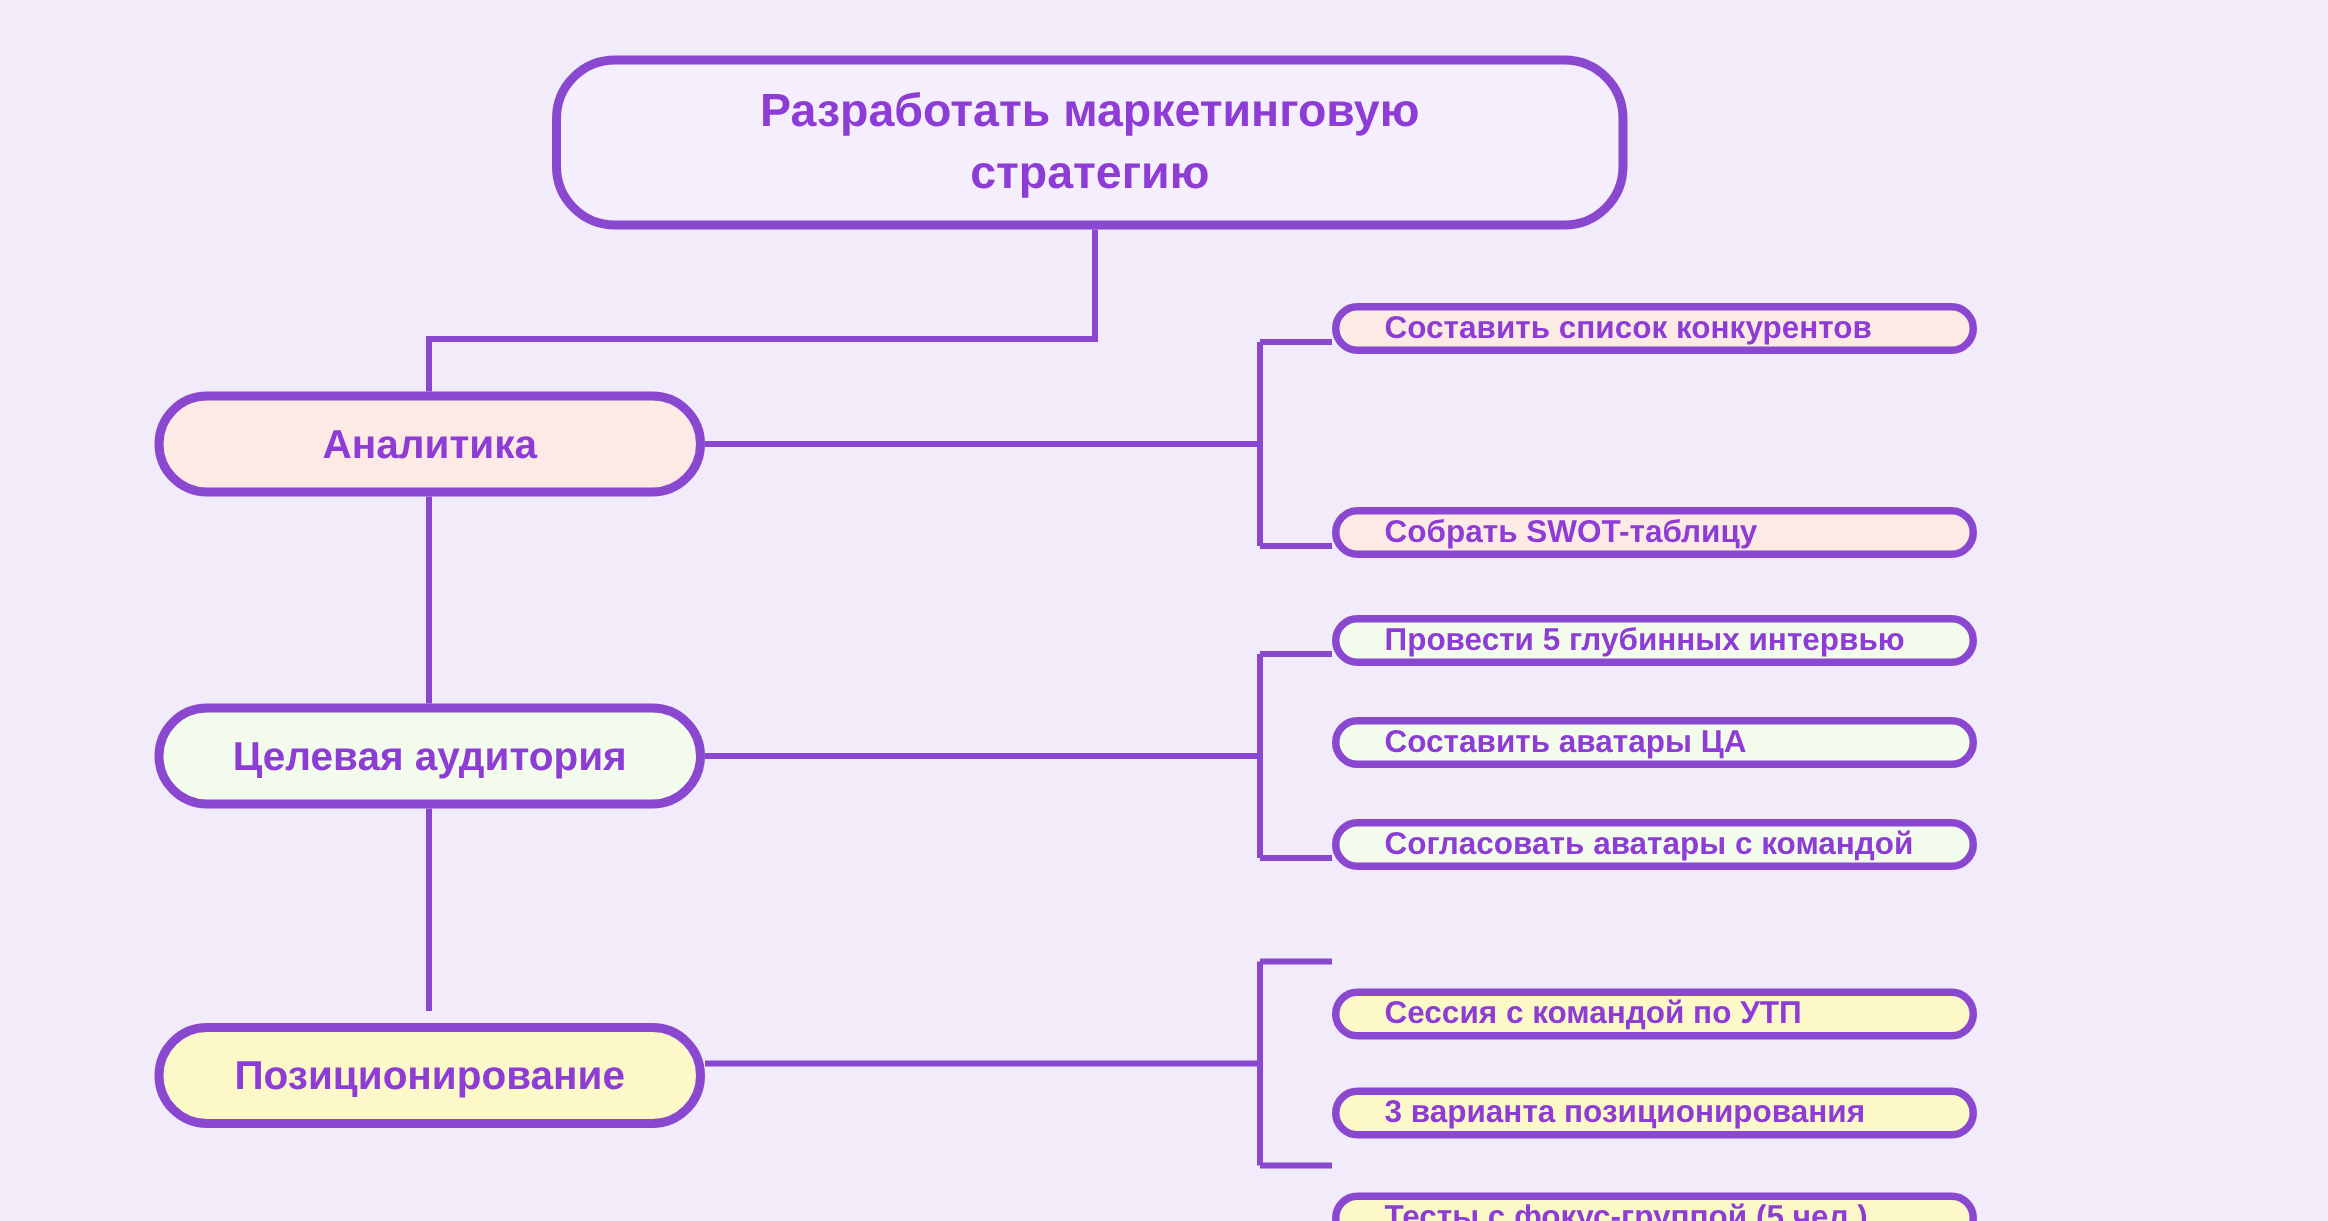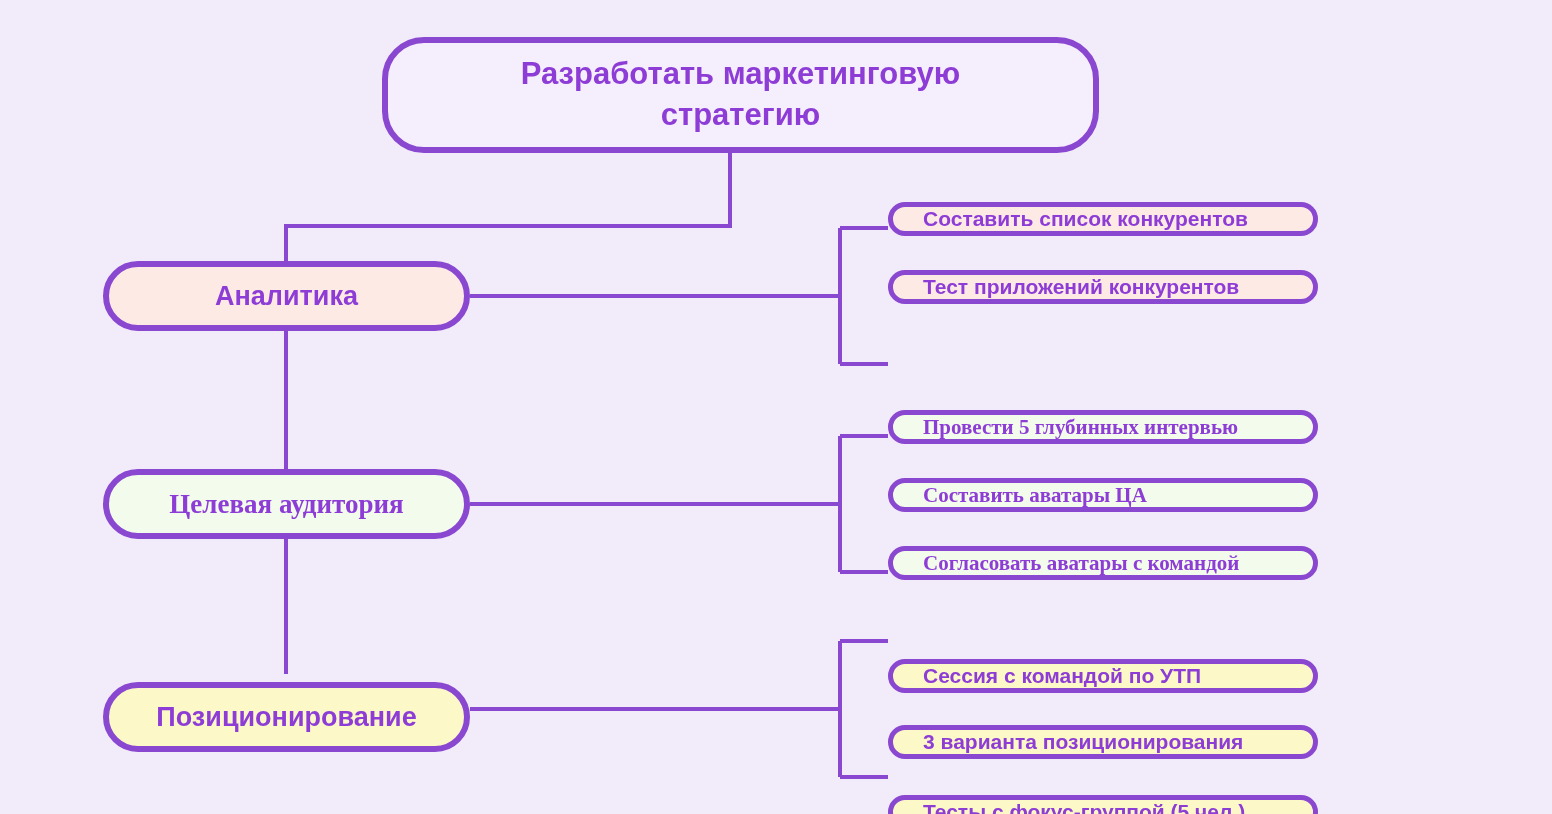--- a/index.html
+++ b/index.html
@@ -35,42 +35,42 @@
   .node{
     position:absolute;
     display:flex;align-items:center;justify-content:center;
     border:6px solid var(--stroke,#8a47d0);
     color:var(--text,#8d3cd6);
     font-weight:bold;
     text-align:center;
     cursor:pointer;
   }
   .node.root{
-    left:382px;top:37px;width:717px;height:116px;
+    left:368px;top:37px;width:717px;height:116px;
     border-radius:42px;
     background:var(--root-fill,#f5eefc);
     font-size:31px;line-height:1.32;
   }
   .node.root .label{max-width:600px;}
   .node.branch{
     left:103px;width:367px;height:70px;
     border-radius:35px;
     font-size:27px;
   }
   .node.leaf{
     left:888px;width:430px;height:34px;
     border-radius:26px;
     border-width:5px;
     font-size:21px;
     justify-content:flex-start;
     text-align:left;
     padding-left:30px;
   }
   .fill-pink{background:var(--pink-fill,#fdeae5);}
-  .fill-mint{background:var(--mint-fill,#f2fbec);font-family:Liberation Serif, serif;}
+  .fill-mint{background:var(--mint-fill,#f2fbec);}
   .fill-yellow{background:var(--yellow-fill,#fcf8c7);margin-top:44px;}
 </style>
 </head>
 <body>
 
 <div class="canvas">
 
   <svg class="connectors" viewBox="0 0 1552 814" xmlns="http://www.w3.org/2000/svg">
     <path d="M730,153 L730,226 L286,226 L286,261"></path>
     <path d="M286,331 L286,469"></path>
@@ -95,22 +95,22 @@
   <div class="node root">
     <span class="label">Разработать маркетинговую стратегию</span>
   </div>
 
   <div class="node branch fill-pink" style="top:261px;">
     <span class="label">Аналитика</span>
   </div>
   <div class="node leaf fill-pink" style="top:202px;">
     <span class="label">Составить список конкурентов</span>
   </div>
-  <div class="node leaf fill-pink" style="top:270px;">
-    <span class="label">Тест приложений конкурентов</span>
+  <div class="node leaf fill-pink" style="top:338px;">
+    <span class="label">Собрать SWOT-таблицу</span>
   </div>
 
   <div class="node branch fill-mint" style="top:469px;">
     <span class="label">Целевая аудитория</span>
   </div>
   <div class="node leaf fill-mint" style="top:410px;">
     <span class="label">Провести 5 глубинных интервью</span>
   </div>
   <div class="node leaf fill-mint" style="top:478px;">
     <span class="label">Составить аватары ЦА</span>

